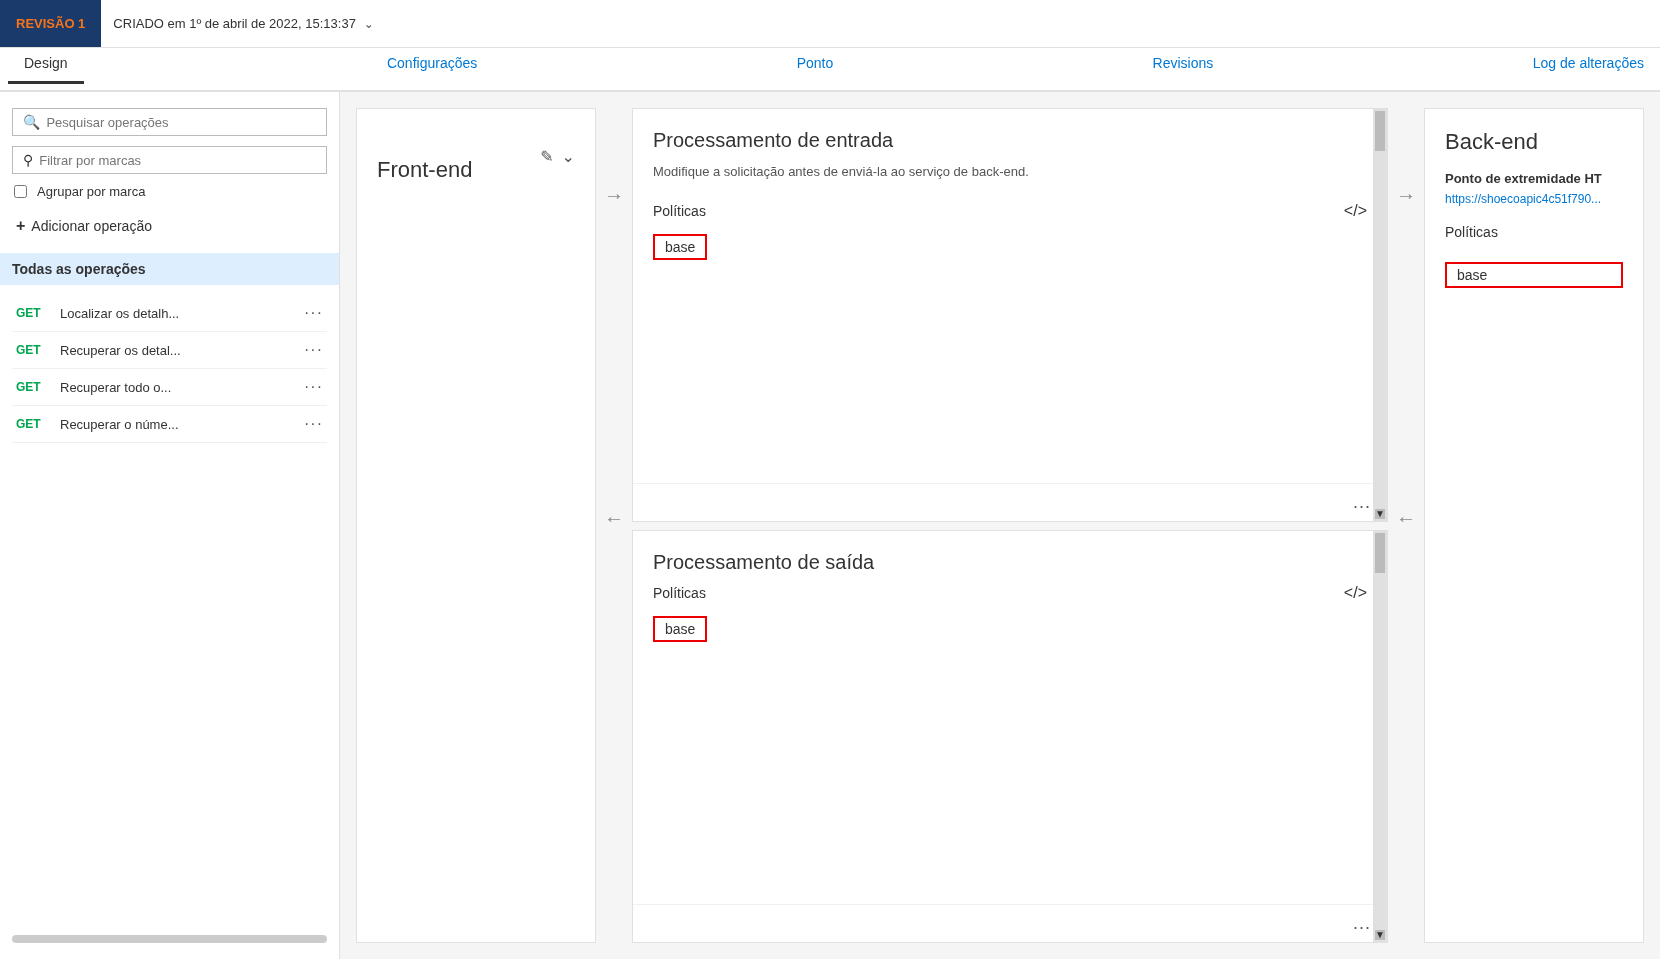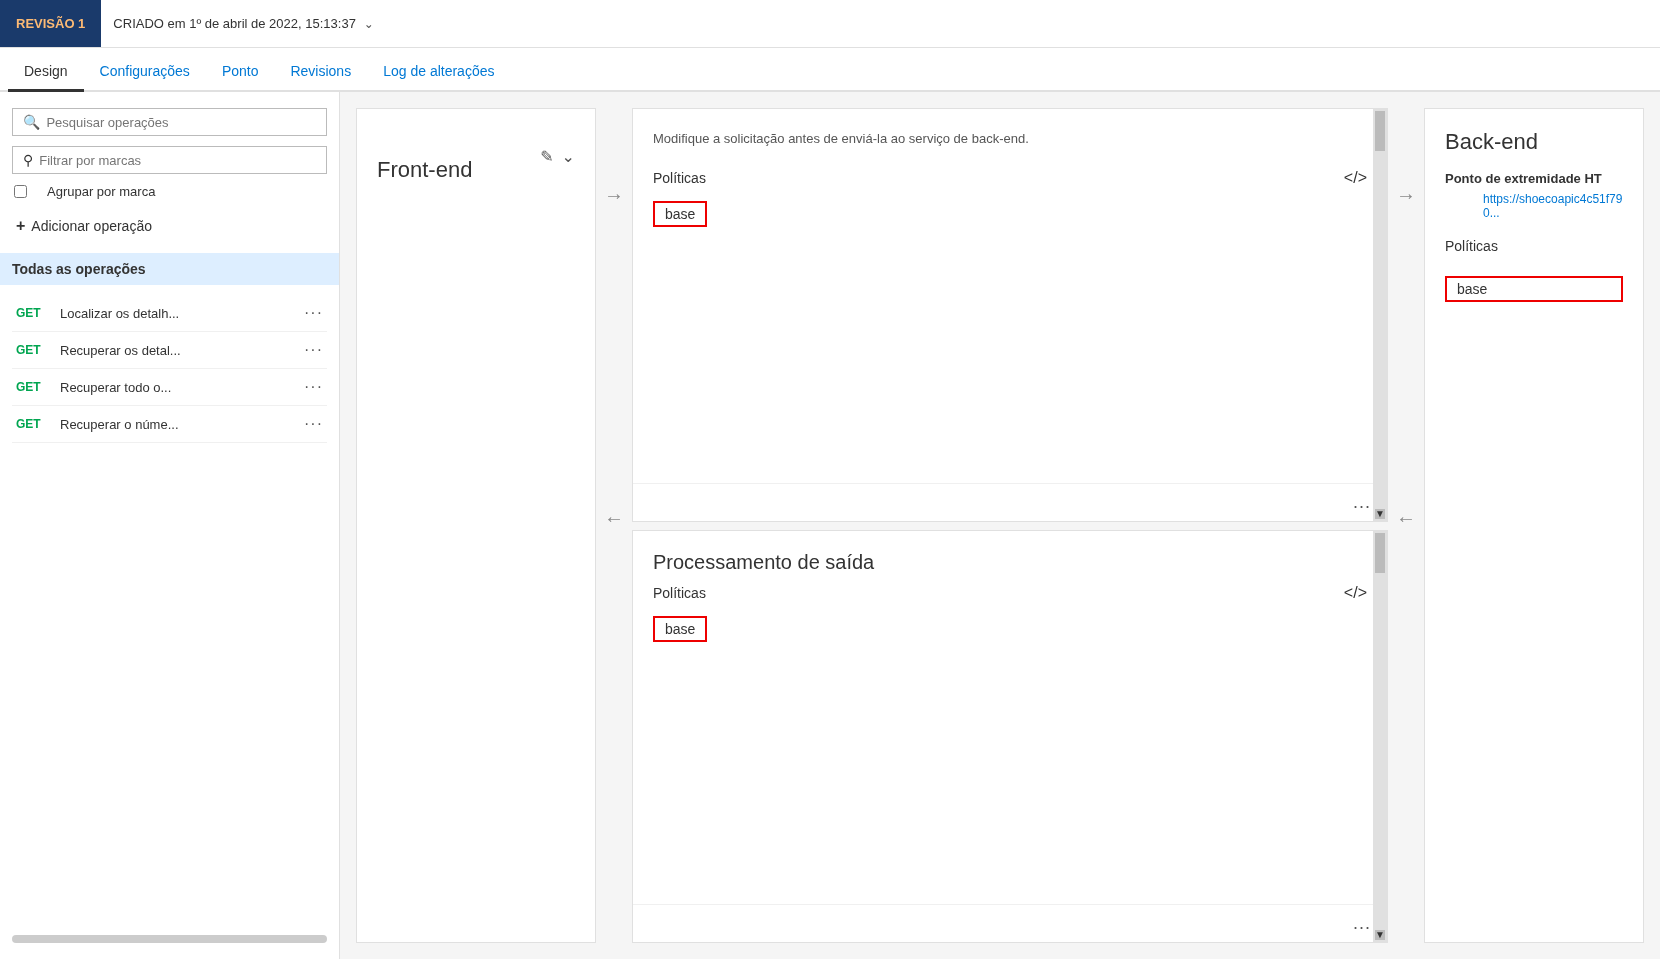--- a/index.html
+++ b/index.html
@@ -9,21 +9,21 @@
     .top-bar {
       display: flex;
       align-items: center;
       background: #fff;
       border-bottom: 1px solid #e0e0e0;
       padding: 0;
       height: 48px;
     }
     .revision-badge {
       background: #1a3a6b;
-      color: #fdba74;
+      color: #f97316;
       font-weight: 700;
       font-size: 13px;
       padding: 0 16px;
       height: 100%;
       display: flex;
       align-items: center;
       white-space: nowrap;
     }
     .revision-info {
       padding: 0 12px;
@@ -33,23 +33,24 @@
       align-items: center;
       gap: 8px;
     }
     .chevron-down { font-size: 12px; color: #555; cursor: pointer; }
 
     
     .tab-bar {
       display: flex;
       align-items: flex-end;
       border-bottom: 2px solid #e0e0e0;
-      padding: 0 0 0 8px;
+      padding: 0 0 8px 8px;
       height: 44px;
       background: #fff;
+      justify-content: space-between;
     }
     .tab {
       padding: 10px 16px;
       font-size: 14px;
       cursor: pointer;
       color: #0078d4;
       border-bottom: 3px solid transparent;
       margin-bottom: -2px;
       text-decoration: none;
     }
@@ -102,21 +103,21 @@
     .filter-box input {
       border: none;
       outline: none;
       font-size: 13px;
       width: 100%;
       color: #555;
     }
     .checkbox-row {
       display: flex;
       align-items: center;
-      gap: 20px;
+      gap: 10px;
       font-size: 13px;
       color: #333;
       padding-left: 2px;
     }
     .add-operation {
       display: flex;
       align-items: center;
       gap: 6px;
       font-size: 14px;
       color: #333;
@@ -321,21 +322,20 @@
       font-size: 13px;
       font-weight: 700;
       color: #333;
       margin-bottom: 6px;
     }
     .backend-url {
       font-size: 12px;
       color: #0078d4;
       word-break: break-all;
       margin-bottom: 18px;
-      margin-left: 38px;
     }
     .backend-policies-label {
       font-size: 14px;
       color: #333;
       margin-bottom: 14px;
     }
 
     
     .sidebar-scrollbar {
       height: 8px;
@@ -424,20 +424,21 @@
 
     <div style="display:flex; flex-direction:column; justify-content:flex-start; align-items:center; padding-top: 90px; width:36px; gap: 300px;">
       <span class="arrow">→</span>
       <span class="arrow">←</span>
     </div>
 
     <div class="panels-center">
 
       <div class="processing-panel">
         <div class="processing-panel-inner">
+          <div class="proc-title">Processamento de entrada</div>
           <div class="proc-desc">Modifique a solicitação antes de enviá-la ao serviço de back-end.</div>
           <div class="proc-policies-row">
             <span class="proc-policies-label">Políticas</span>
             <span class="code-icon">&lt;/&gt;</span>
           </div>
           <div class="base-tag">base</div>
         </div>
         <div class="panel-footer">
           <span></span>
           <span class="op-dots">...</span>

